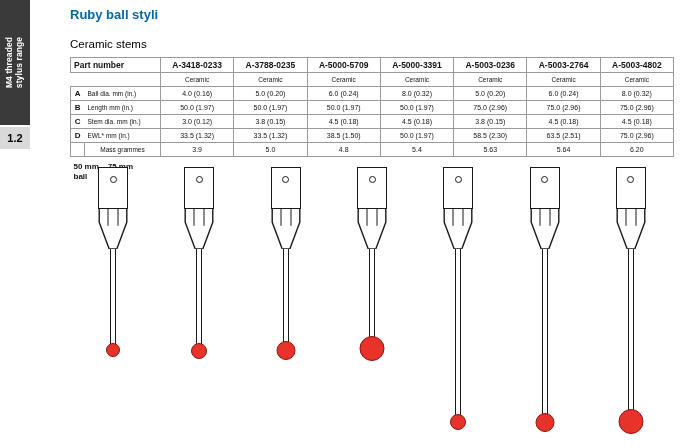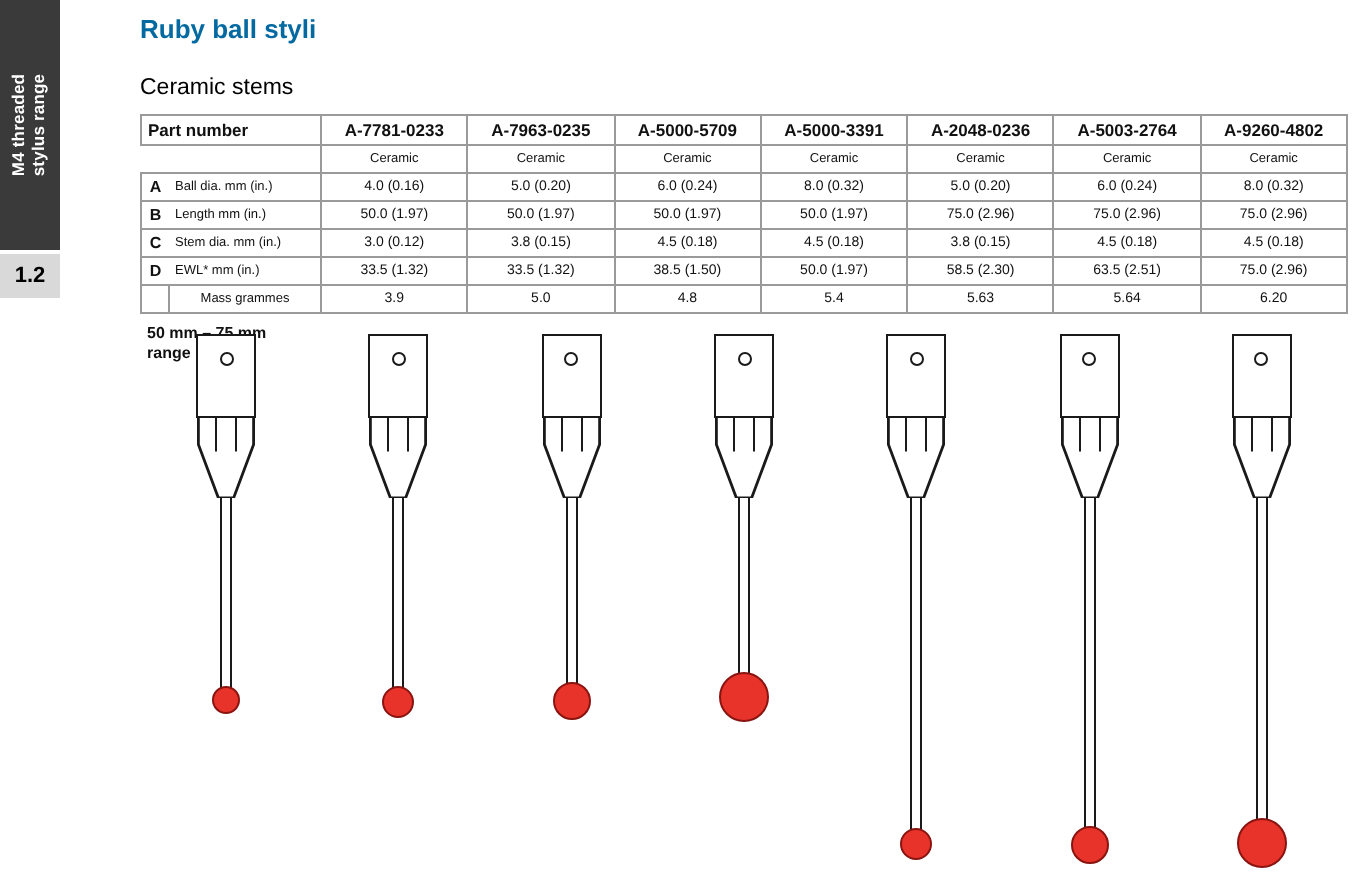--- a/index.html
+++ b/index.html
@@ -182,27 +182,27 @@
   <div id="sidebar-number">1.2</div>
 </div>
 
 <div id="title">Ruby ball styli</div>
 <div id="subtitle">Ceramic stems</div>
 
 <table id="spec-table">
   <tbody>
     <tr>
       <td class="hdr-label partnum" colspan="2">Part number</td>
-      <td class="partnum">A-7781-0233</td>
-      <td class="partnum">A-7963-0235</td>
+      <td class="partnum">A-3418-0233</td>
+      <td class="partnum">A-3788-0235</td>
       <td class="partnum">A-5000-5709</td>
       <td class="partnum">A-5000-3391</td>
-      <td class="partnum">A-2048-0236</td>
+      <td class="partnum">A-5003-0236</td>
       <td class="partnum">A-5003-2764</td>
-      <td class="partnum">A-9260-4802</td>
+      <td class="partnum">A-5003-4802</td>
     </tr>
     <tr>
       <td class="noborder" colspan="2"></td>
       <td class="material">Ceramic</td>
       <td class="material">Ceramic</td>
       <td class="material">Ceramic</td>
       <td class="material">Ceramic</td>
       <td class="material">Ceramic</td>
       <td class="material">Ceramic</td>
       <td class="material">Ceramic</td>
@@ -258,21 +258,21 @@
       <td class="val">5.0</td>
       <td class="val">4.8</td>
       <td class="val">5.4</td>
       <td class="val">5.63</td>
       <td class="val">5.64</td>
       <td class="val">6.20</td>
     </tr>
     <tr>
       <td class="rangecell" colspan="2">
         <div>50 mm – 75 mm</div>
-        <div>range</div>
+        <div>ball</div>
       </td>
       <td class="noborder"></td>
       <td class="noborder"></td>
       <td class="noborder"></td>
       <td class="noborder"></td>
       <td class="noborder"></td>
       <td class="noborder"></td>
       <td class="noborder"></td>
     </tr>
   </tbody>

